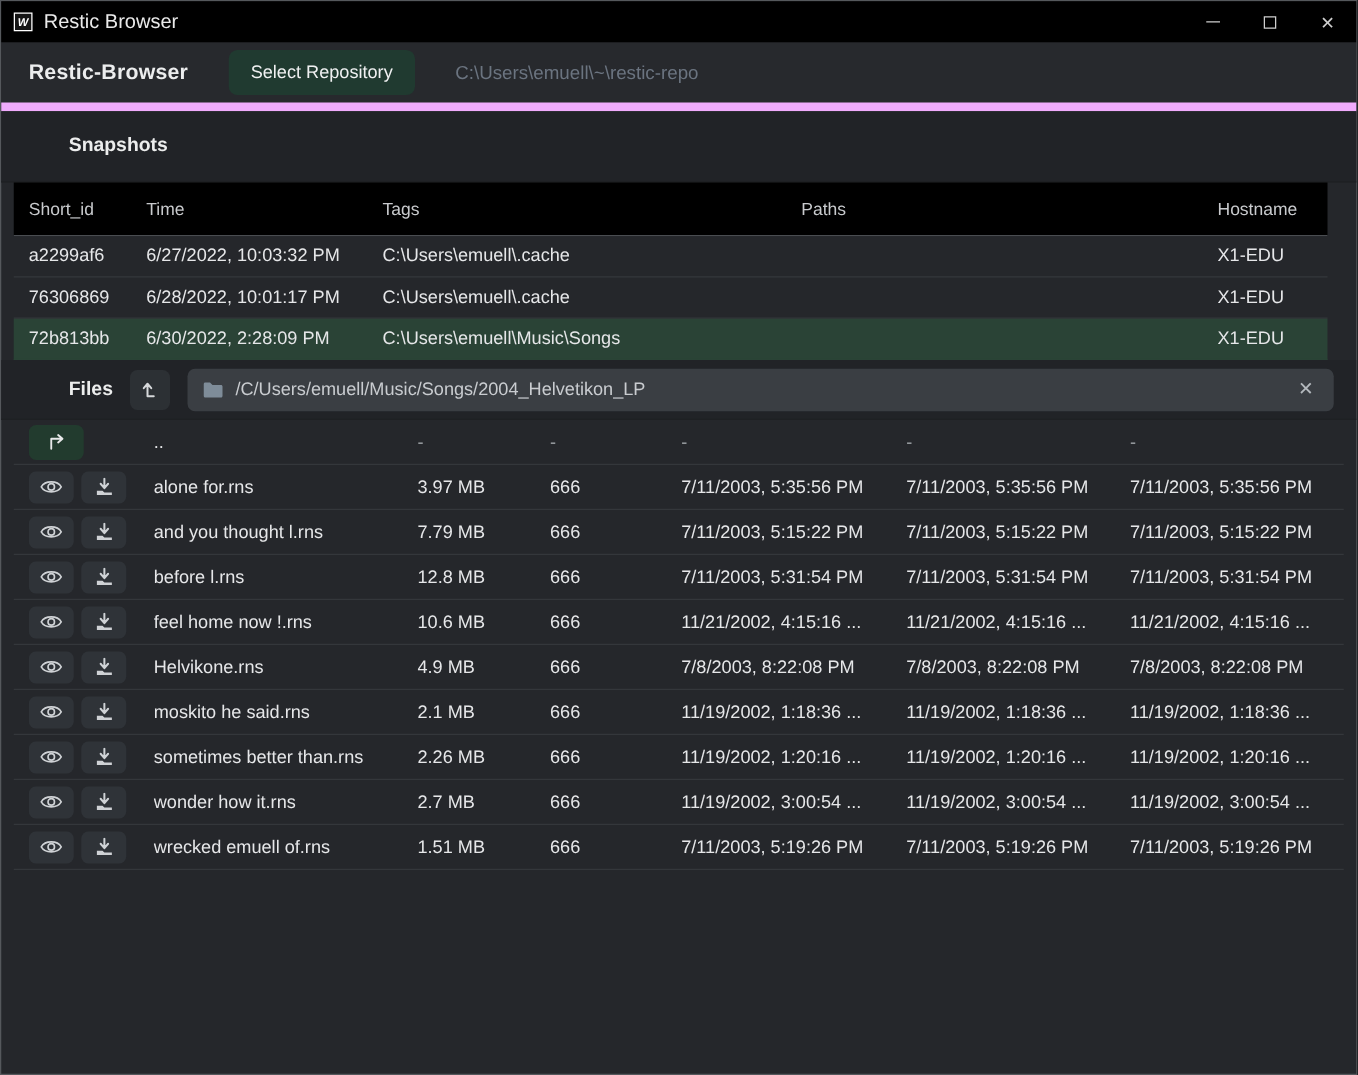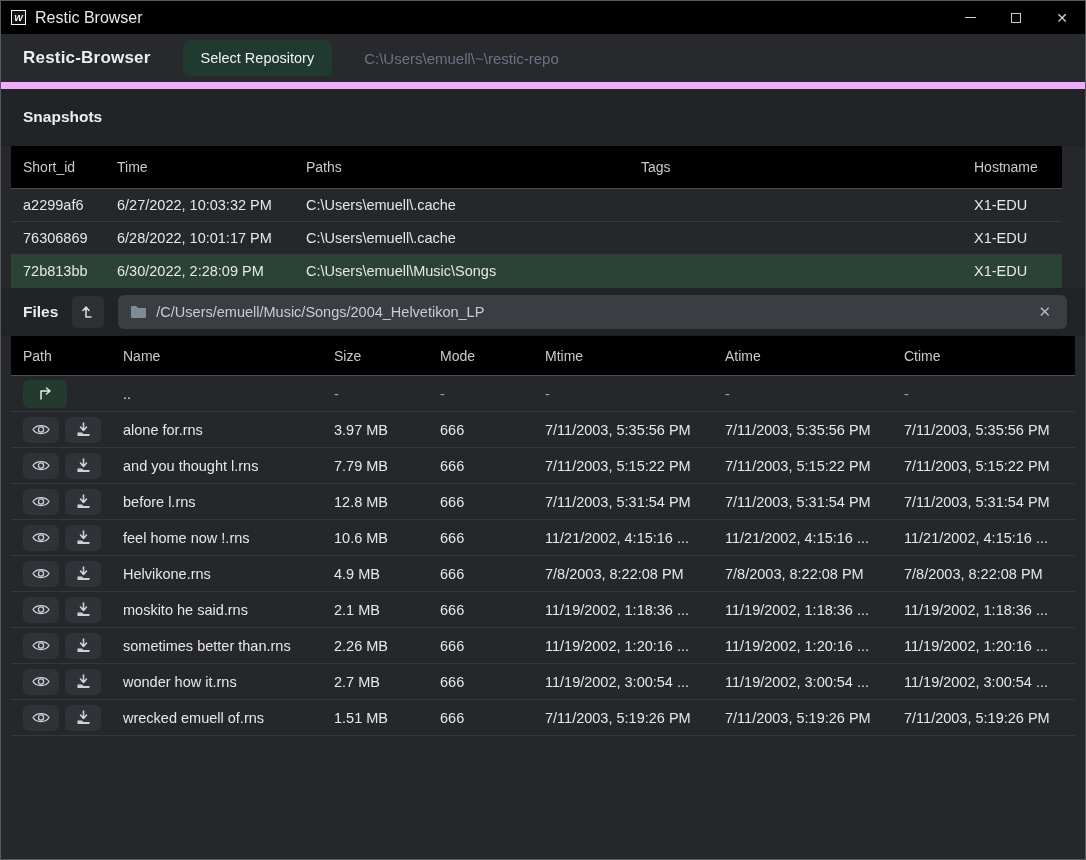--- a/index.html
+++ b/index.html
@@ -50,21 +50,21 @@
   .repo-path { color:#6b7480; font-size:15px; }
 
   
   .section-band {
     background:#212327; flex-shrink:0;
     display:flex; align-items:center;
     padding:0 22px;
     border-bottom:1px solid #1e2023;
   }
   .snapshots-band { height:57px; }
-  .section-title { color:#eceded; font-size:15.5px; font-weight:bold; }
+  .section-title { color:#eceded; font-size:15.5px; font-weight:bold;margin-left:32px; }
 
   
   .thead {
     background:#000000; flex-shrink:0;
     display:flex; align-items:center;
   }
   .thead .grid-row { width:100%; }
   .th { color:#c8cacd; font-size:14px; }
   .cell { white-space:nowrap; overflow:hidden; color:#e6e7e9; font-size:14.5px; }
 
@@ -144,22 +144,22 @@
   </div>
 
   <div class="section-band snapshots-band">
     <span class="section-title">Snapshots</span>
   </div>
 
   <div class="thead snap-thead">
     <div class="grid-row snap-grid">
       <div class="th">Short_id</div>
       <div class="th">Time</div>
+      <div class="th">Tags</div>
       <div class="th">Paths</div>
-      <div class="th">Tags</div>
       <div class="th">Hostname</div>
     </div>
   </div>
 
   <div class="snap-rows" id="snap-rows">
   <div class="snap-row snap-grid">
     <div class="cell">a2299af6</div>
     <div class="cell">6/27/2022, 10:03:32 PM</div>
     <div class="cell">C:\Users\emuell\.cache</div>
     <div class="cell"></div>
@@ -192,31 +192,20 @@
     </button>
     <div class="path-bar">
       <svg width="17" height="14" viewBox="0 0 17 14">
         <path d="M1 2.2 C1 1.5 1.5 1 2.2 1 H6 L8 3 H14.8 C15.5 3 16 3.5 16 4.2 V11.8 C16 12.5 15.5 13 14.8 13 H2.2 C1.5 13 1 12.5 1 11.8 Z" fill="#7e8c99"></path>
       </svg>
       <input class="path-input" readonly="" value="/C/Users/emuell/Music/Songs/2004_Helvetikon_LP" style="">
       <button class="clear-btn">✕</button>
     </div>
   </div>
 
-  <div class="thead file-thead">
-    <div class="grid-row file-grid">
-      <div class="th">Path</div>
-      <div class="th">Name</div>
-      <div class="th">Size</div>
-      <div class="th">Mode</div>
-      <div class="th">Mtime</div>
-      <div class="th">Atime</div>
-      <div class="th">Ctime</div>
-    </div>
-  </div>
 
   <div class="file-rows">
 
     <div class="file-row file-grid">
       <div class="cell actions">
         <button class="parent-btn">
           <svg width="16" height="13" viewBox="0 0 16 13">
             <path d="M4 12 L4 4 L12 4 M9.5 1 L13 4 L9.5 7" stroke="#e8e9ea" stroke-width="1.5" fill="none" stroke-linecap="round" stroke-linejoin="round"></path>
           </svg>
         </button>

